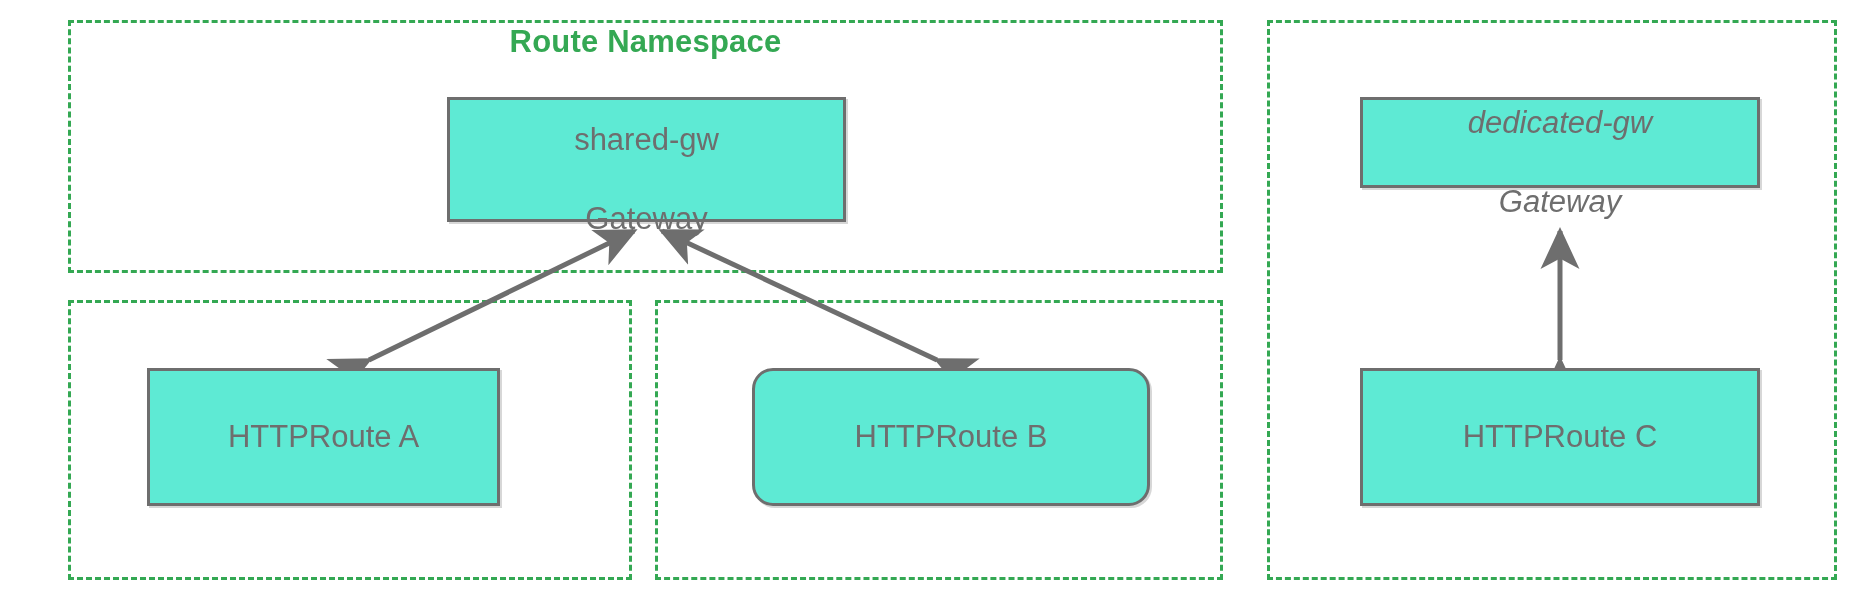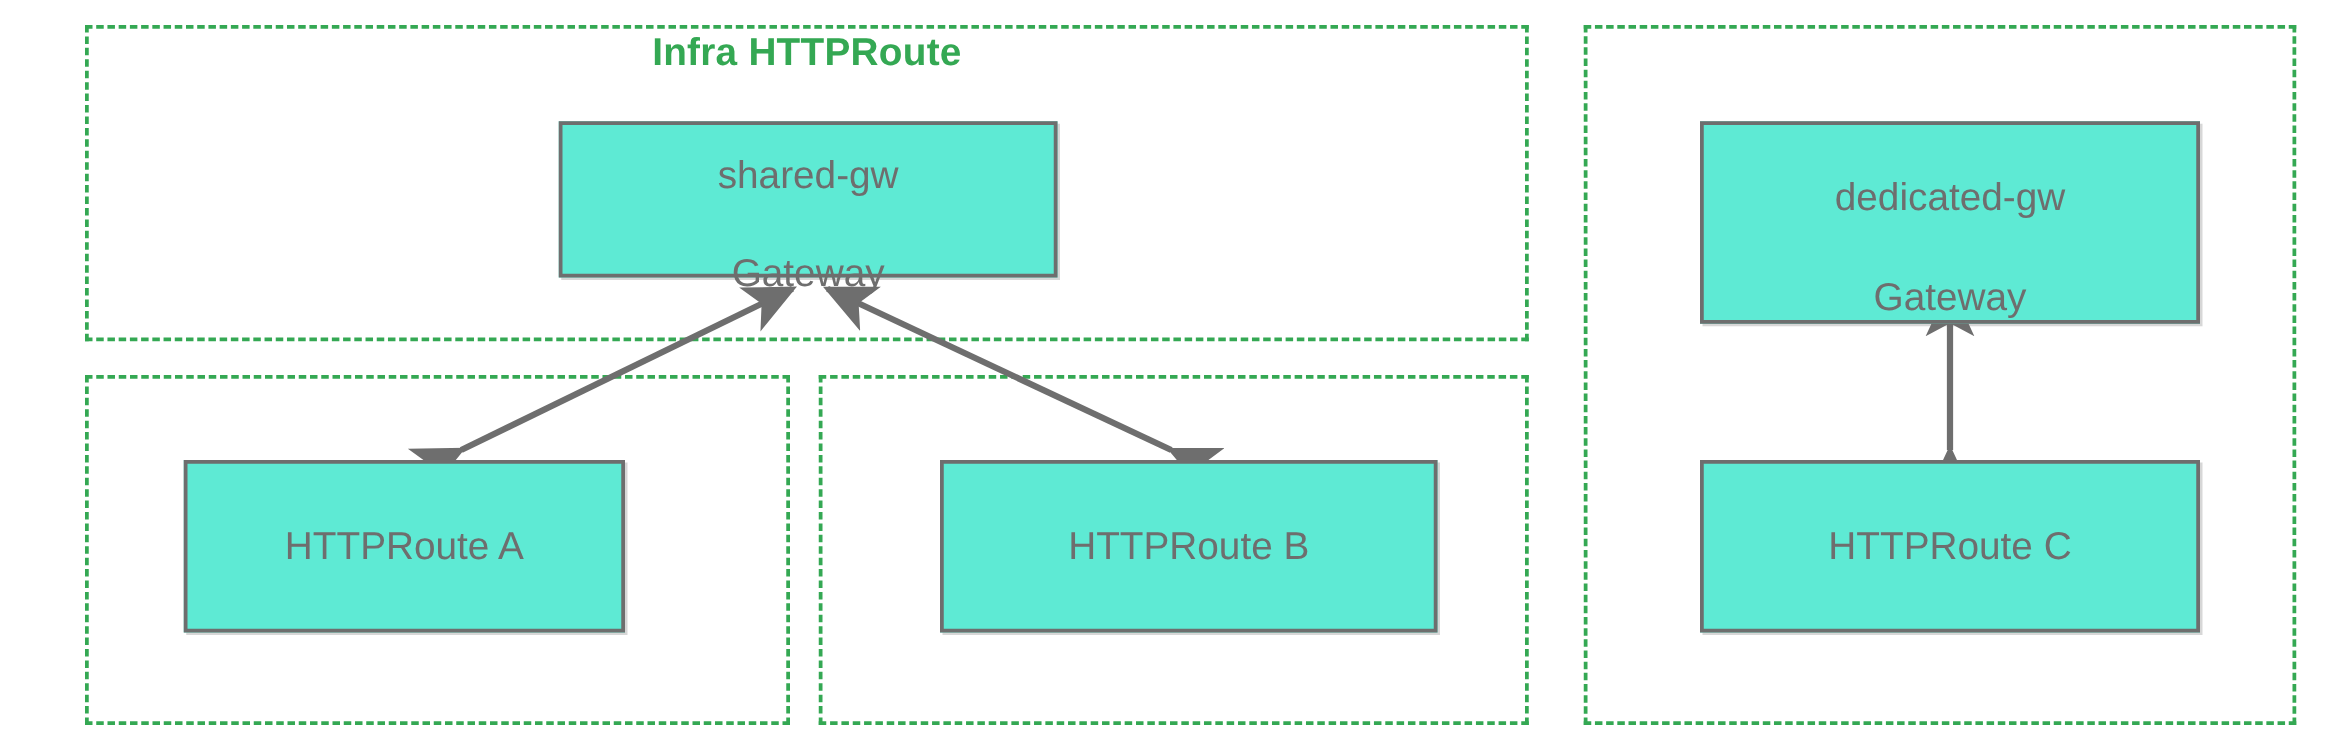--- a/index.html
+++ b/index.html
@@ -69,21 +69,21 @@
 </head>
 <body>
 
 <div id="canvas">
 
   <div class="ns-box" style="left:68px; top:20px; width:1155px; height:253px;"></div>
   <div class="ns-box" style="left:68px; top:300px; width:564px; height:280px;"></div>
   <div class="ns-box" style="left:655px; top:300px; width:568px; height:280px;"></div>
   <div class="ns-box" style="left:1267px; top:20px; width:570px; height:560px;"></div>
 
-  <div class="ns-label" style="left:68px; top:24px; width:1155px;">Infra HTTPRoute</div>
+  <div class="ns-label" style="left:68px; top:24px; width:1155px;">Route Namespace</div>
   <div class="ns-label" style="left:68px; top:447px; width:564px;">Namespace A</div>
   <div class="ns-label" style="left:655px; top:447px; width:568px;">Namespace B</div>
   <div class="ns-label" style="left:1267px; top:447px; width:570px;">Namespace C</div>
 
   <svg class="arrows" viewBox="0 0 1860 600" xmlns="http://www.w3.org/2000/svg">
     <defs>
       <marker id="ah" markerWidth="9" markerHeight="9" refX="7.6" refY="4.5" orient="auto" markerUnits="strokeWidth">
         <path d="M0,0.6 L8.4,4.5 L0,8.4 L2.1,4.5 Z" fill="#6e6e6e"></path>
       </marker>
     </defs>
@@ -96,32 +96,32 @@
   </svg>
 
 
   <div class="node-box" style="left:447px; top:97px; width:399px; height:125px;">
     <div class="node-label">
       <span>shared-gw</span><br>
       <span>Gateway</span>
     </div>
   </div>
 
-  <div class="node-box" style="left:1360px; top:97px; width:400px; height:162px;">
+  <div class="node-box" style="left:1360px; top:97px; width:400px; height:91px;font-style:italic;">
     <div class="node-label">
       <span>dedicated-gw</span><br>
       <span>Gateway</span>
     </div>
   </div>
 
   <div class="node-box" style="left:147px; top:368px; width:353px; height:138px;">
     <div class="node-label">HTTPRoute A</div>
   </div>
 
-  <div class="node-box" style="left:752px; top:368px; width:398px; height:138px;">
+  <div class="node-box" style="left:752px; top:368px; width:398px; height:138px;border-radius:21px;">
     <div class="node-label">HTTPRoute B</div>
   </div>
 
   <div class="node-box" style="left:1360px; top:368px; width:400px; height:138px;">
     <div class="node-label">HTTPRoute C</div>
   </div>
 
 </div>
 
 </body></html>

